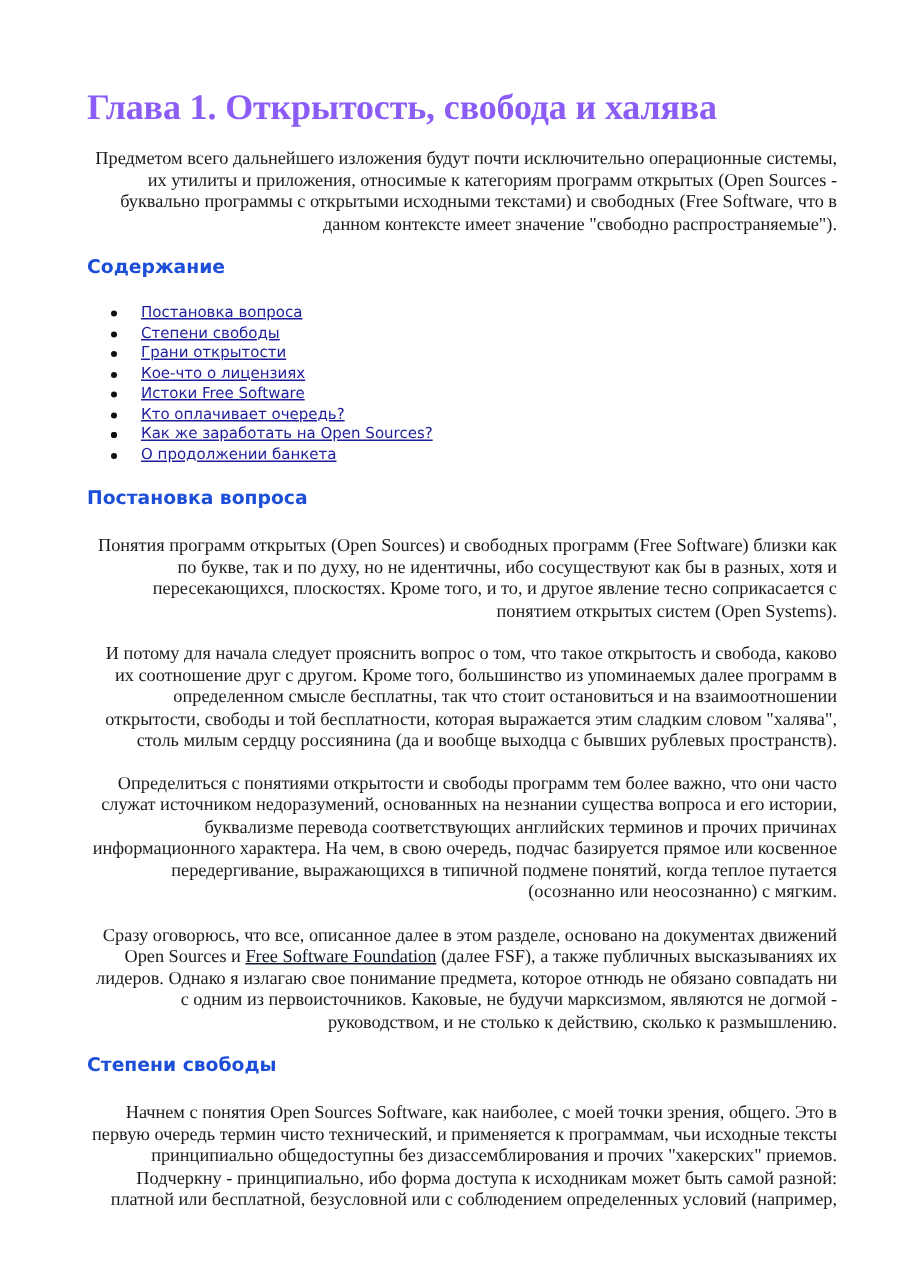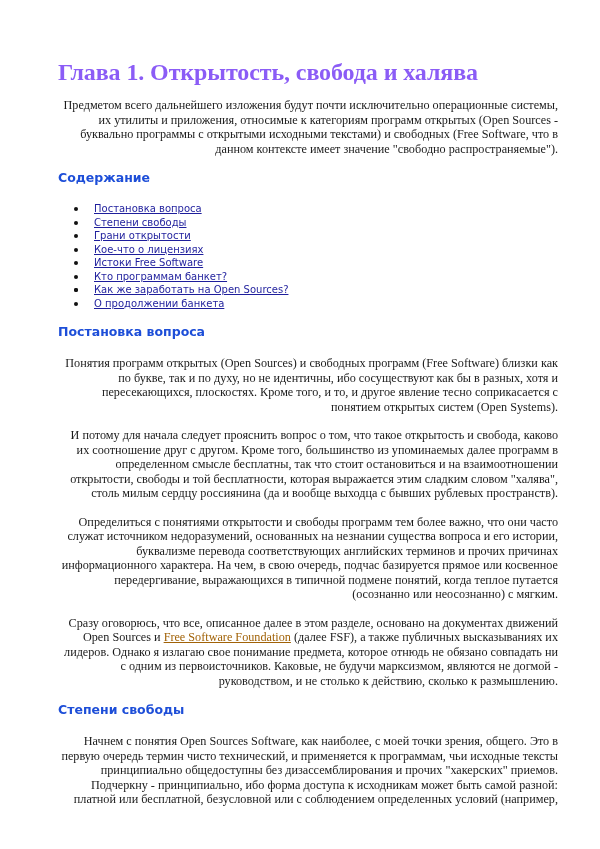--- a/index.html
+++ b/index.html
@@ -44,37 +44,37 @@
   }
   ul.toc li .bullet {
     position: absolute; left: 0; top: 5px;
     width: 4px; height: 4px; border-radius: 50%; background: #111;
   }
   a {
     color: #1e1e9c;
     text-decoration: underline;
     cursor: pointer;
   }
-  p a { color: #a16207; }
+  p a { color: #0f172a; }
 </style>
 </head>
 <body>
 
 <div class="page">
   <h1>Глава 1. Открытость, свобода и халява</h1>
   <p>Предметом всего дальнейшего изложения будут почти исключительно операционные системы, их утилиты и приложения, относимые к категориям программ открытых (Open Sources - буквально программы с открытыми исходными текстами) и свободных (Free Software, что в данном контексте имеет значение "свободно распространяемые").</p>
 
   <h2>Содержание</h2>
   <ul class="toc">
     <li><span class="bullet"></span><a>Постановка вопроса</a></li>
     <li><span class="bullet"></span><a>Степени свободы</a></li>
     <li><span class="bullet"></span><a>Грани открытости</a></li>
     <li><span class="bullet"></span><a>Кое-что о лицензиях</a></li>
     <li><span class="bullet"></span><a>Истоки Free Software</a></li>
-    <li><span class="bullet"></span><a>Кто программам банкет?</a></li>
+    <li><span class="bullet"></span><a>Кто оплачивает очередь?</a></li>
     <li><span class="bullet"></span></li>
     <li><span class="bullet"></span><a>Как же заработать на Open Sources?</a></li>
     <li><span class="bullet"></span><a>О продолжении банкета</a></li>
   </ul>
 
   <h2>Постановка вопроса</h2>
   <p>Понятия программ открытых (Open Sources) и свободных программ (Free Software) близки как по букве, так и по духу, но не идентичны, ибо сосуществуют как бы в разных, хотя и пересекающихся, плоскостях. Кроме того, и то, и другое явление тесно соприкасается с понятием открытых систем (Open Systems).</p>
   <p>И потому для начала следует прояснить вопрос о том, что такое открытость и свобода, каково их соотношение друг с другом. Кроме того, большинство из упоминаемых далее программ в определенном смысле бесплатны, так что стоит остановиться и на взаимоотношении открытости, свободы и той бесплатности, которая выражается этим сладким словом "халява", столь милым сердцу россиянина (да и вообще выходца с бывших рублевых пространств).</p>
   <p>Определиться с понятиями открытости и свободы программ тем более важно, что они часто служат источником недоразумений, основанных на незнании существа вопроса и его истории, буквализме перевода соответствующих английских терминов и прочих причинах информационного характера. На чем, в свою очередь, подчас базируется прямое или косвенное передергивание, выражающихся в типичной подмене понятий, когда теплое путается (осознанно или неосознанно) с мягким.</p>
   <p><span>Сразу оговорюсь, что все, описанное далее в этом разделе, основано на документах движений Open Sources и </span><a>Free Software Foundation</a><span> (далее FSF), а также публичных высказываниях их лидеров. Однако я излагаю свое понимание предмета, которое отнюдь не обязано совпадать ни с одним из первоисточников. Каковые, не будучи марксизмом, являются не догмой - руководством, и не столько к действию, сколько к размышлению.</span></p>

